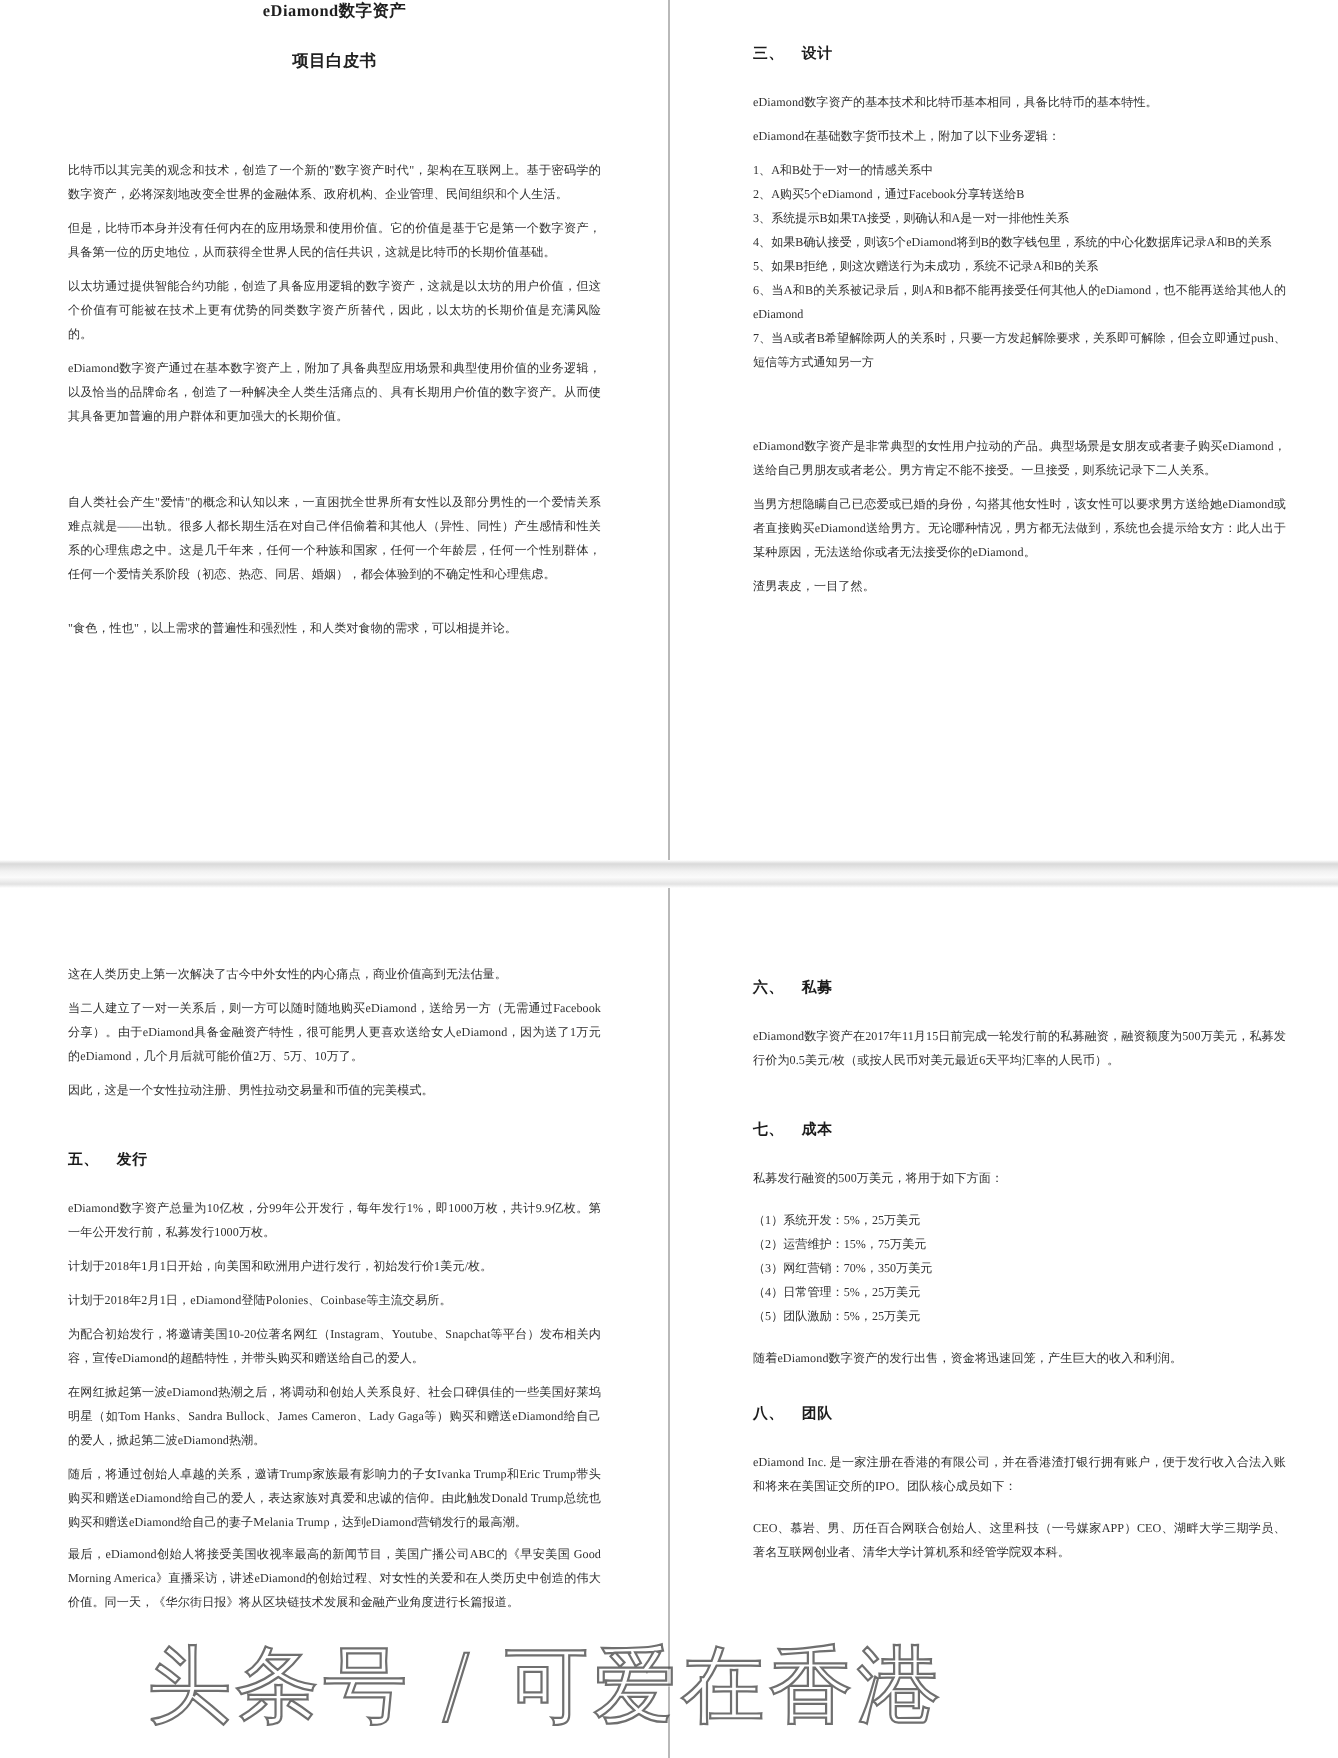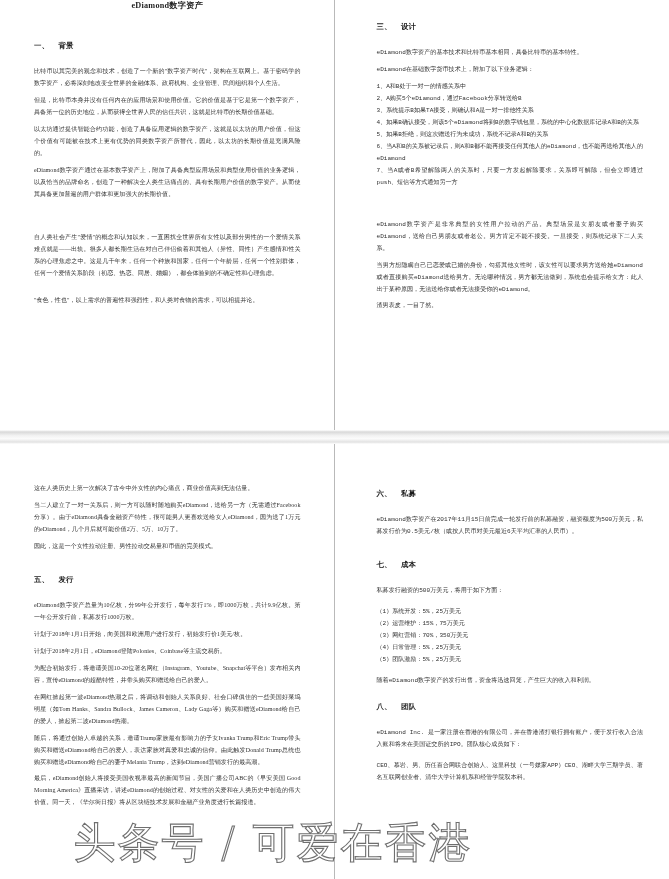--- a/index.html
+++ b/index.html
@@ -64,21 +64,21 @@
   .columns {
     position: absolute;
     inset: 0;
     display: flex;
   }
   .col {
     box-sizing: border-box;
     width: 334.5px;
     padding: 0 34px;
   }
-  .col.col-right { padding: 0 26px 0 42px; font-family: Liberation Mono, monospace; }
+  .col.col-right { padding: 0 26px 0 42px; }
 
   
   .doc-title {
     text-align: center;
     font-weight: bold;
     font-size: 8.2px;
     letter-spacing: .25px;
     margin: 0;
     color: #1f1f1f;
   }
@@ -150,26 +150,24 @@
 <body>
 
 <div class="doc-viewer">
 
   <div class="page-sheet page-1">
     <div class="gutter-rule"></div>
     <div class="columns">
 
       <div class="col col-left">
         <div class="doc-title title-main">eDiamond数字资产</div>
+        <div class="doc-title title-sub">项目白皮书</div>
 
         <div class="sp-xl"></div>
 
-        <h2 class="sec-head">
-          <span class="sec-num">一、</span><span>背景</span>
-        </h2>
         <div class="sp-m"></div>
         <p class="para">比特币以其完美的观念和技术，创造了一个新的"数字资产时代"，架构在互联网上。基于密码学的数字资产，必将深刻地改变全世界的金融体系、政府机构、企业管理、民间组织和个人生活。</p>
         <div class="sp-xs"></div>
         <p class="para">但是，比特币本身并没有任何内在的应用场景和使用价值。它的价值是基于它是第一个数字资产，具备第一位的历史地位，从而获得全世界人民的信任共识，这就是比特币的长期价值基础。</p>
         <div class="sp-xs"></div>
         <p class="para">以太坊通过提供智能合约功能，创造了具备应用逻辑的数字资产，这就是以太坊的用户价值，但这个价值有可能被在技术上更有优势的同类数字资产所替代，因此，以太坊的长期价值是充满风险的。</p>
         <div class="sp-xs"></div>
         <p class="para">eDiamond数字资产通过在基本数字资产上，附加了具备典型应用场景和典型使用价值的业务逻辑，以及恰当的品牌命名，创造了一种解决全人类生活痛点的、具有长期用户价值的数字资产。从而使其具备更加普遍的用户群体和更加强大的长期价值。</p>
 
         <div class="sp-l"></div>

